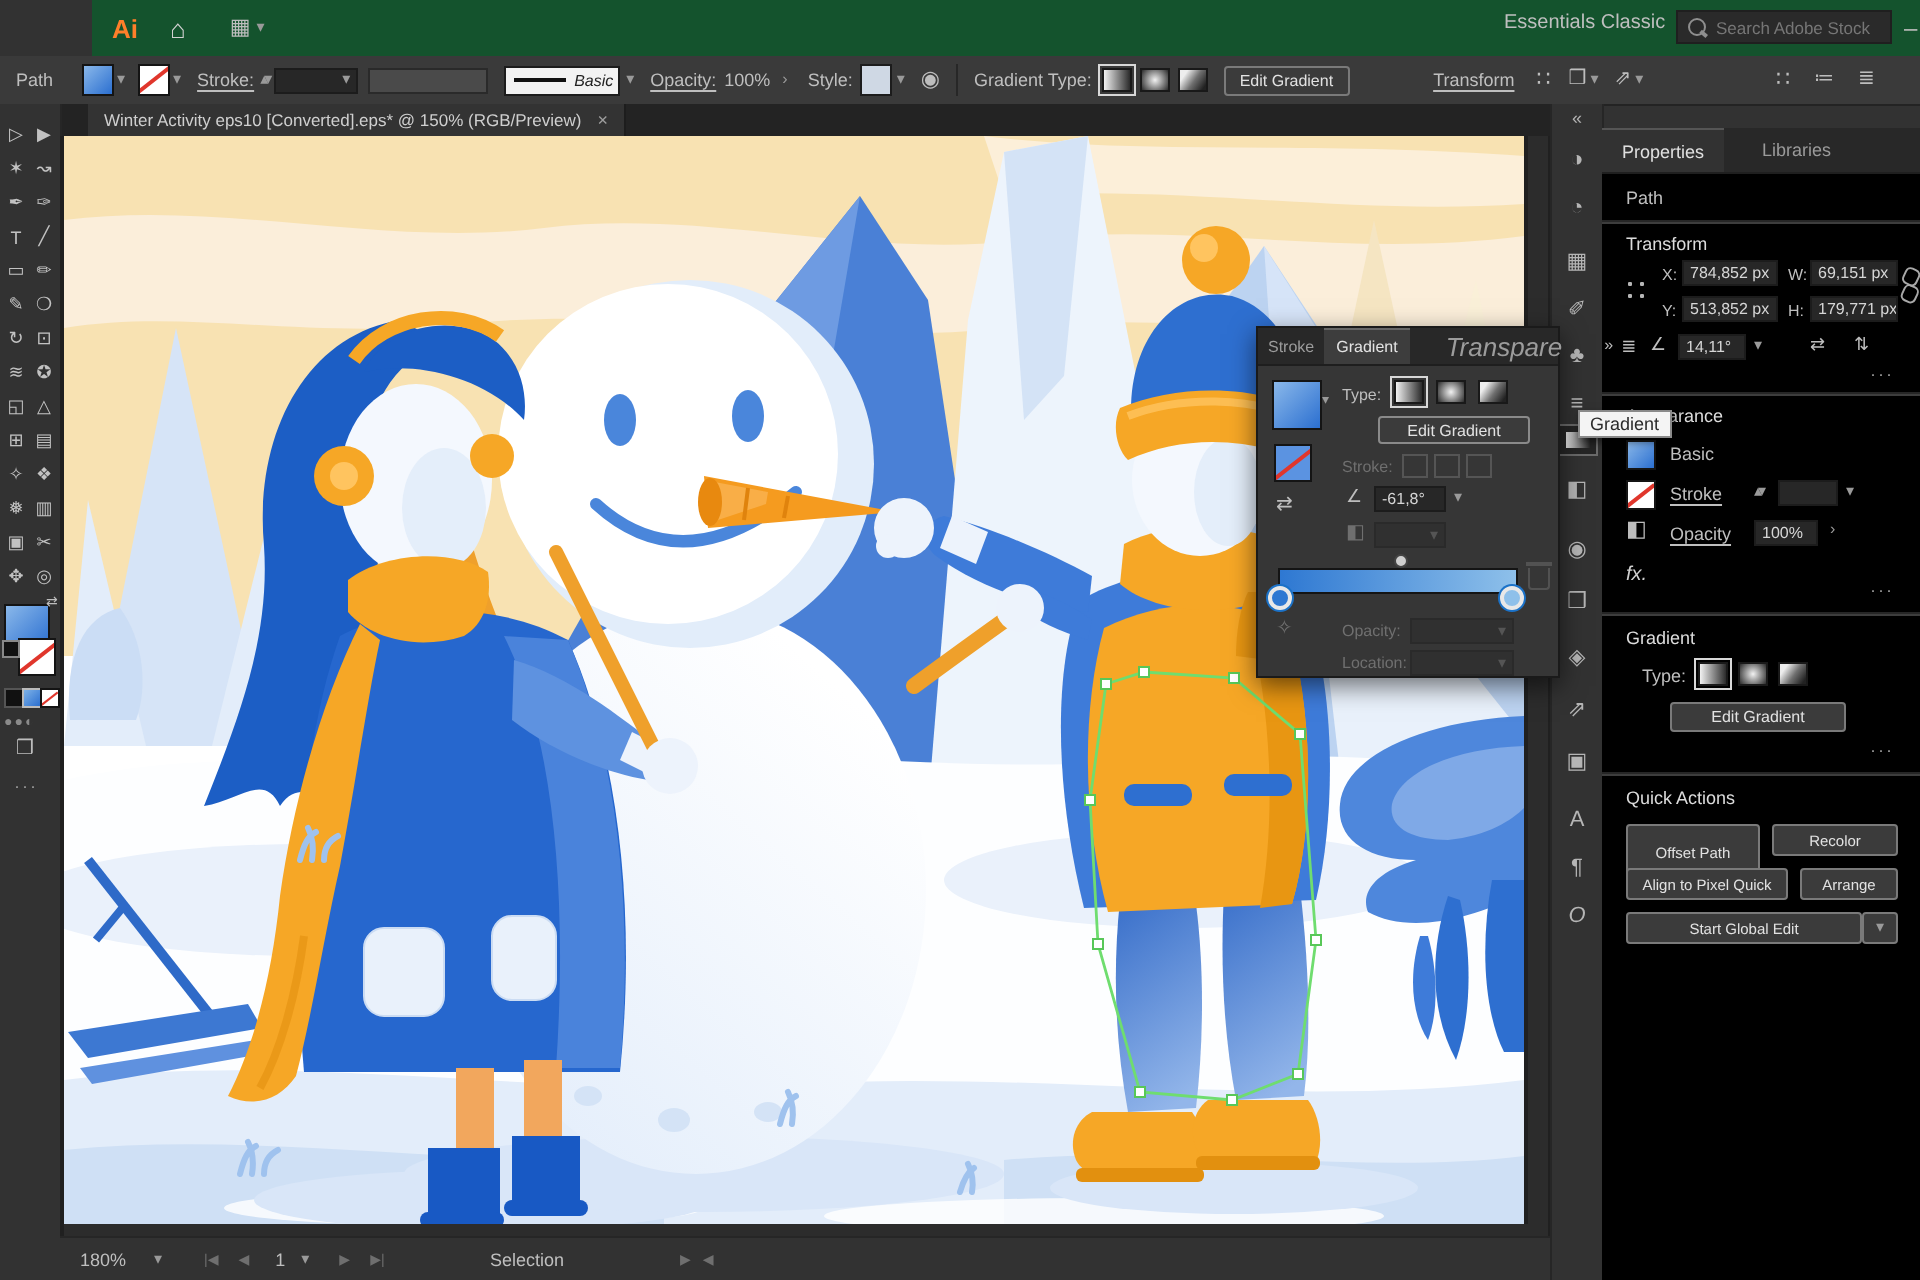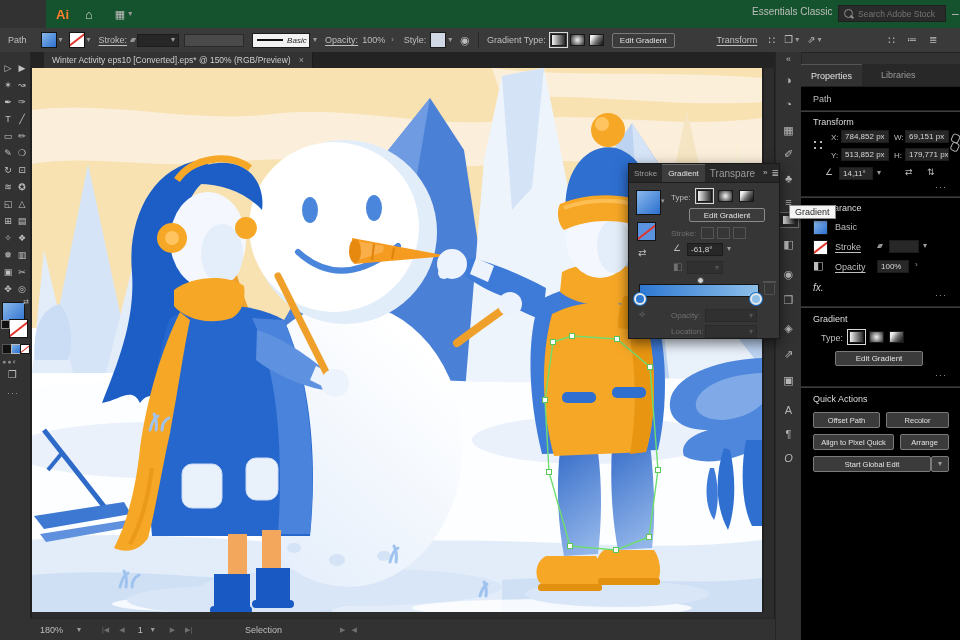--- a/index.html
+++ b/index.html
@@ -425,35 +425,35 @@
     <span class="hdr" style="position:absolute;left:12px;top:250px;">Gradient</span>
     <span class="lbl" style="position:absolute;left:20px;top:269px;font-size:9px;">Type:</span>
     <span class="gtype linear sel" style="position:absolute;left:48px;top:267px;"></span>
     <span class="gtype radial" style="position:absolute;left:68px;top:267px;"></span>
     <span class="gtype free" style="position:absolute;left:88px;top:267px;"></span>
     <span class="btn" style="position:absolute;left:34px;top:287px;width:88px;height:15px;">Edit Gradient</span>
     <span class="dots3" style="position:absolute;left:134px;top:306px;">···</span>
     <div class="divider" style="top:322px;"></div>
 
     <span class="hdr" style="position:absolute;left:12px;top:330px;">Quick Actions</span>
-    <span class="btn" style="position:absolute;left:12px;top:348px;width:67px;height:16px;font-size:7.5px;">Offset Path</span>
+    <span class="btn" style="position:absolute;left:12px;top:348px;width:67px;height:28px;font-size:7.5px;">Offset Path</span>
     <span class="btn" style="position:absolute;left:85px;top:348px;width:63px;height:16px;font-size:7.5px;">Recolor</span>
     <span class="btn" style="position:absolute;left:12px;top:370px;width:81px;height:16px;font-size:7.5px;">Align to Pixel Quick</span>
     <span class="btn" style="position:absolute;left:99px;top:370px;width:49px;height:16px;font-size:7.5px;">Arrange</span>
     <span class="btn" style="position:absolute;left:12px;top:392px;width:118px;height:16px;font-size:7.5px;">Start Global Edit</span>
     <span class="btn" style="position:absolute;left:130px;top:392px;width:18px;height:16px;">
         <span class="chev">▾</span>
       </span>
   </div>
 
   <div class="abs" style="left:628px;top:163px;width:150px;height:174px;background:#363636;border:1px solid #1a1a1a;box-shadow:0 4px 12px rgba(0,0,0,.55);z-index:30;">
     <div style="position:absolute;left:0;top:0;width:100%;height:18px;background:#282828;border-bottom:1px solid #1e1e1e;display:flex;align-items:center;">
       <span style="padding:0 5px;font-size:8px;color:#9c9c9c;">Stroke</span>
       <span style="height:17px;display:inline-flex;align-items:center;padding:0 6px;font-size:8px;color:#e4e4e4;background:#3d3d3d;border-top:1px solid #666;">Gradient</span>
-      <span style="padding:0 5px;font-size:10px;color:#9c9c9c;">Transpare</span>
+      <span style="padding:0 18px;font-size:13px;color:#9c9c9c;font-style:italic;">Transpare</span>
       <span class="icon" style="margin-left:auto;font-size:8px;padding:0 3px;">»</span>
       <span class="icon" style="font-size:9px;padding:0 5px 0 1px;">≣</span>
     </div>
 
     <span class="gradswatch" style="position:absolute;left:7px;top:26px;width:23px;height:23px;"></span>
     <span class="chev" style="position:absolute;left:32px;top:33px;font-size:7px;">▾</span>
     <span class="noneswatch" style="position:absolute;left:8px;top:58px;width:17px;height:17px;background:#5b93e1;"></span>
     <span class="icon" style="position:absolute;left:9px;top:84px;font-size:10px;">⇄</span>
 
     <span class="lbl" style="position:absolute;left:42px;top:29px;font-size:8px;">Type:</span>

